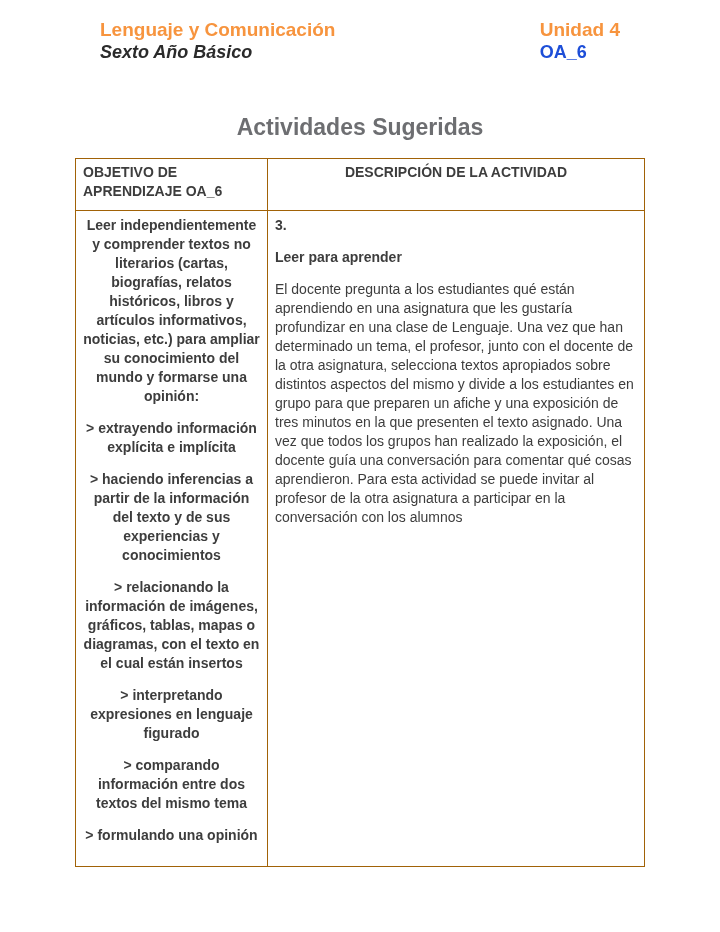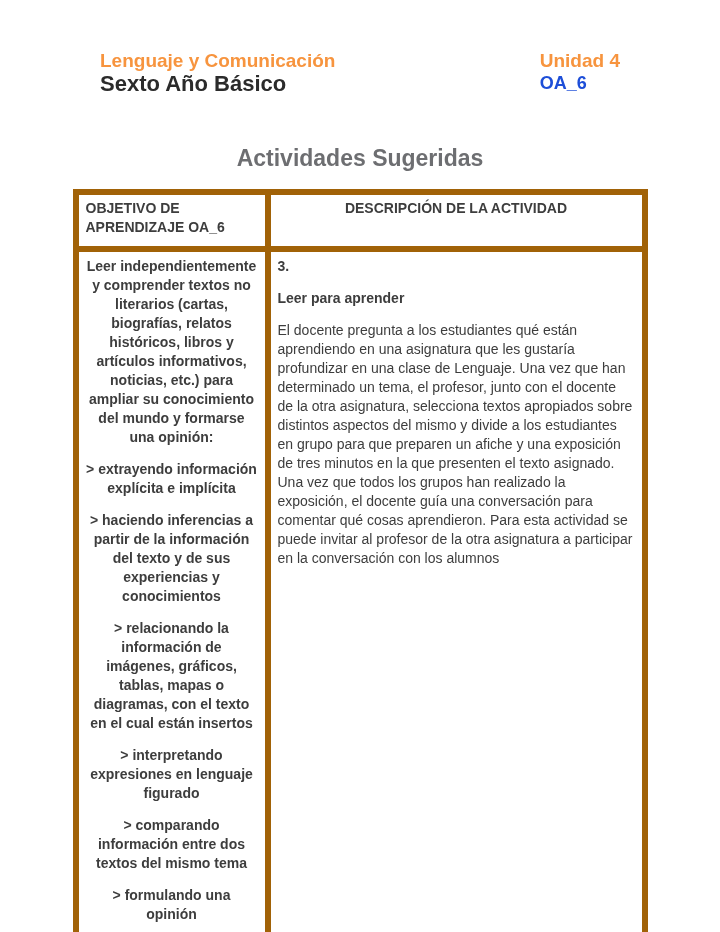--- a/index.html
+++ b/index.html
@@ -15,33 +15,34 @@
     width: 720px;
     height: 932px;
     background: #ffffff;
     position: relative;
   }
   
   .doc-header {
     display: flex;
     justify-content: space-between;
     align-items: flex-start;
-    padding: 49px 100px 0 100px;
+    padding: 18px 100px 0 100px;
   }
   .doc-header .subject {
     font-size: 19px;
     font-weight: bold;
     color: #F7943E;
     line-height: 23px;
   }
   .doc-header .grade {
-    font-size: 22px;
+    font-size: 18px;
     font-weight: bold;
     color: #2b2b2b;
     line-height: 23px;
+    font-style: italic;
   }
   .header-right { }
   .header-right .unit {
     font-size: 19px;
     font-weight: bold;
     color: #F7943E;
     line-height: 23px;
   }
   .header-right .oa {
     font-size: 18px;
@@ -59,21 +60,21 @@
   }
   
   .activity-table {
     width: 569px;
     margin: 17px auto 0 auto;
     border-collapse: collapse;
     table-layout: fixed;
   }
   .activity-table th,
   .activity-table td {
-    border: 6px solid #a16207;
+    border: 1px solid #a16207;
     vertical-align: top;
     font-size: 14px;
     line-height: 19px;
   }
   .col-objective { width: 192px; }
   .col-description { width: 377px; }
   .activity-table th {
     font-weight: bold;
     color: #3d3d3d;
     padding: 4px 7px 9px 7px;

